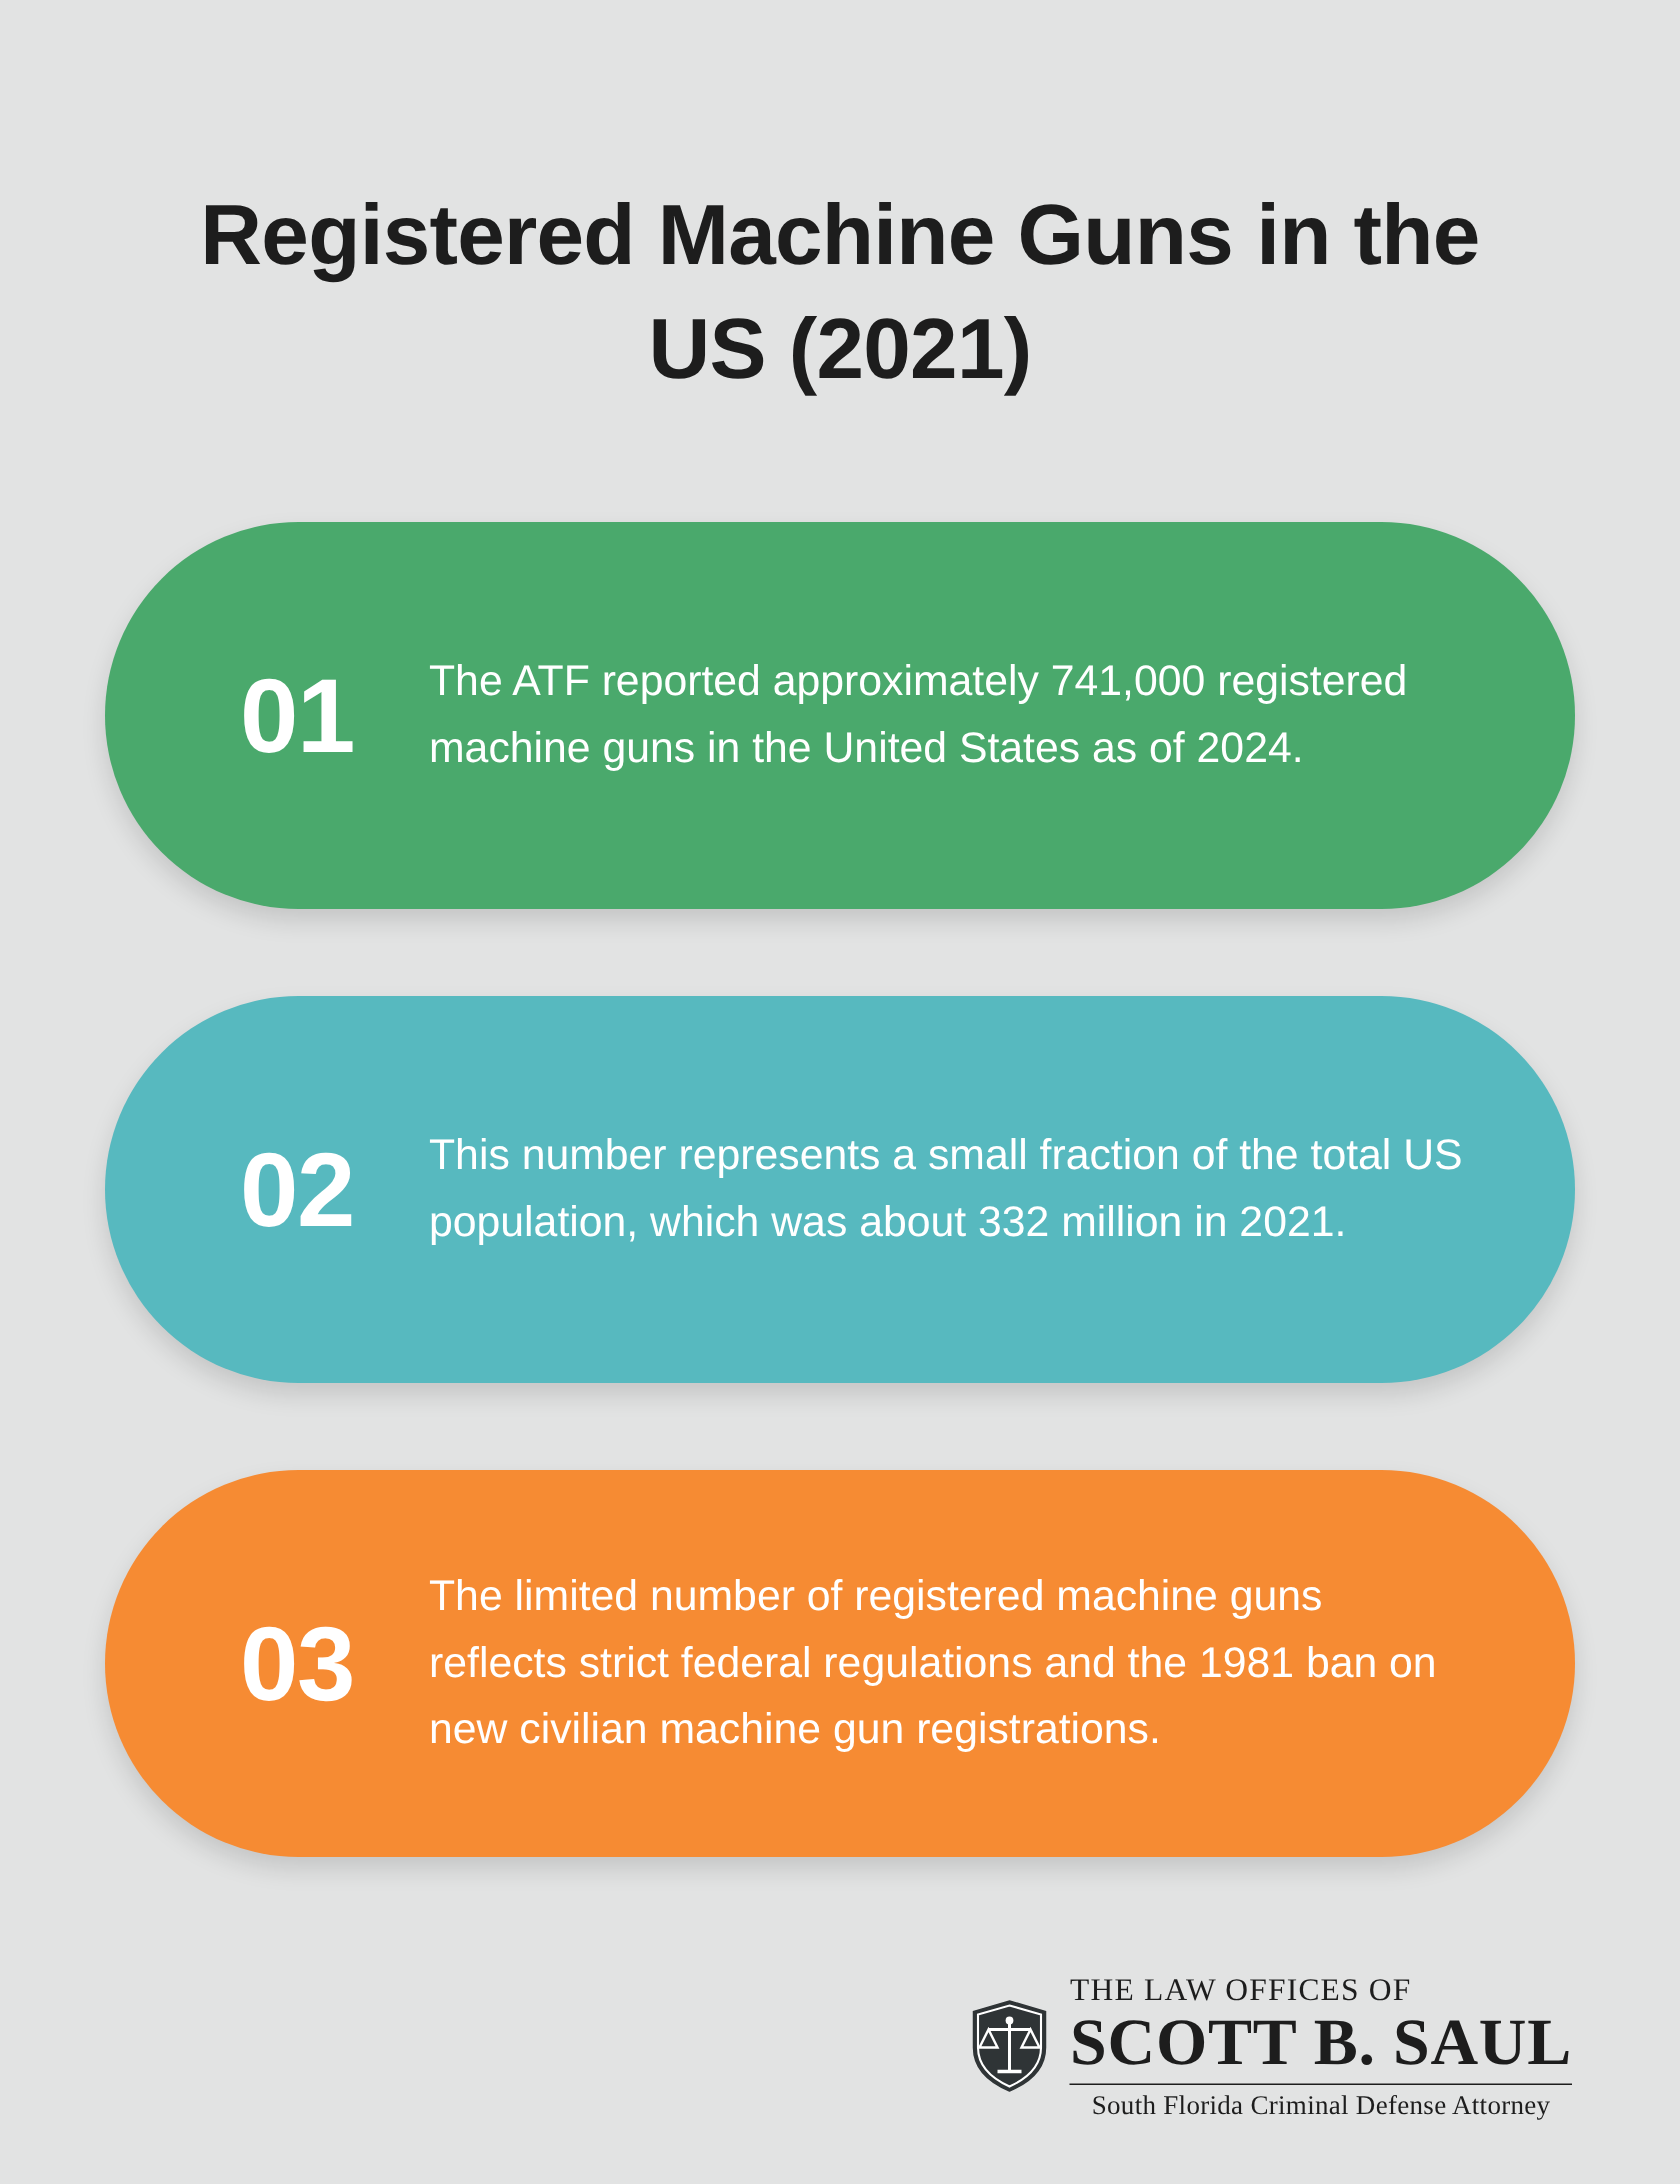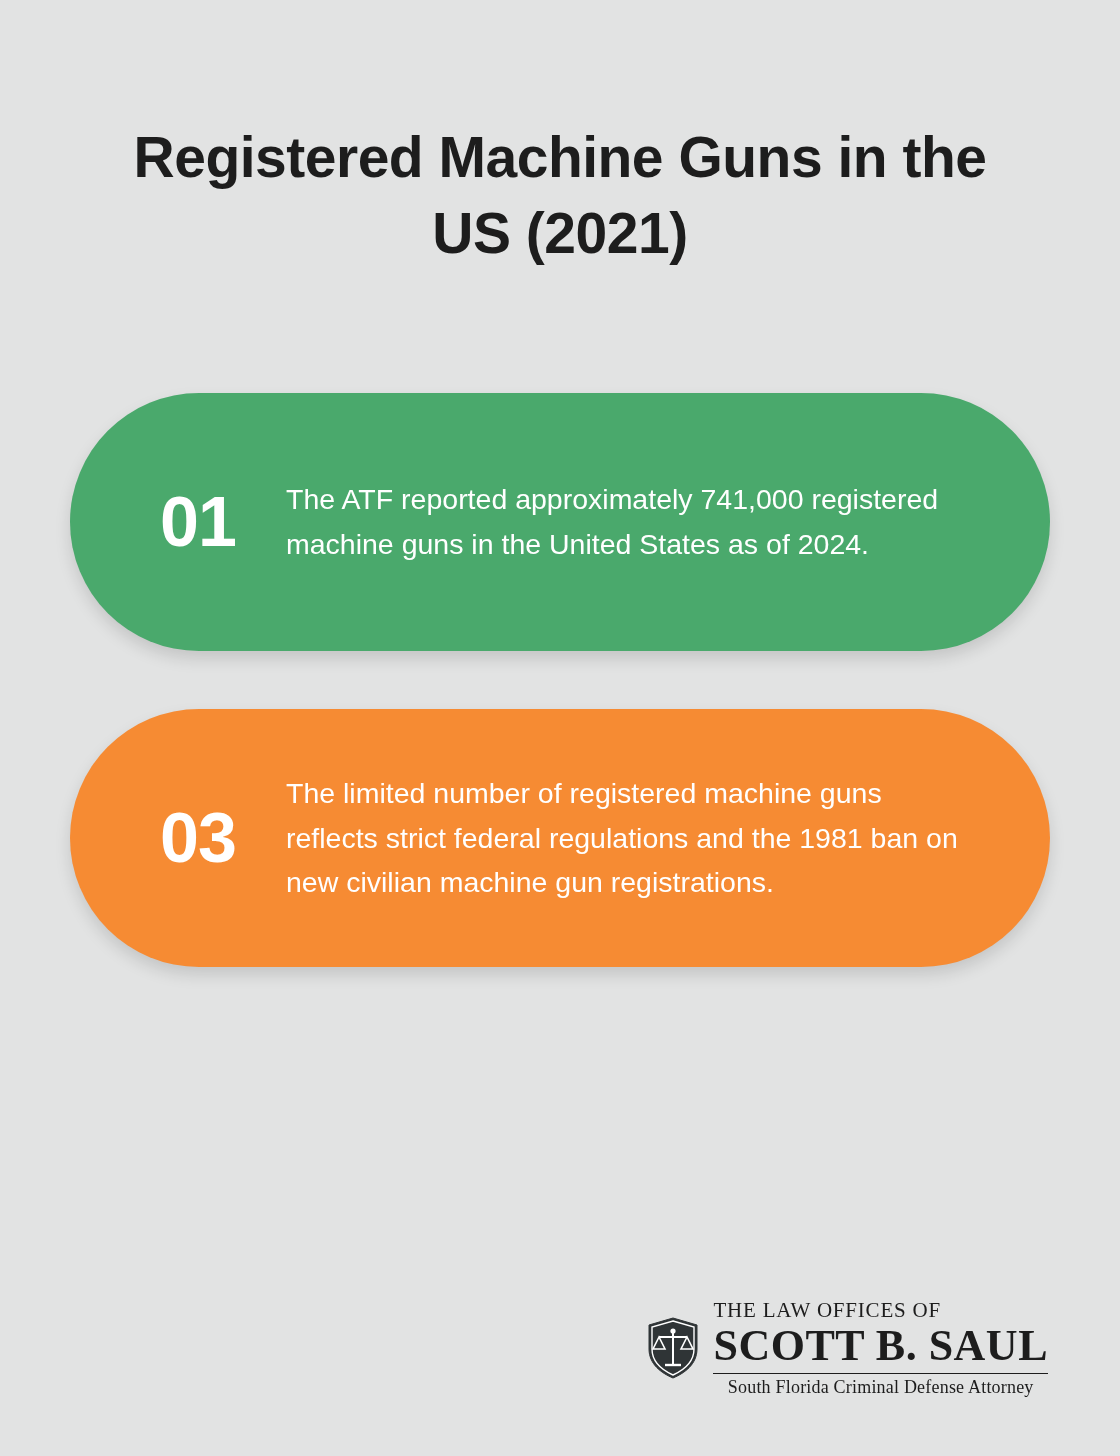--- a/index.html
+++ b/index.html
@@ -69,21 +69,21 @@
     color: #ffffff;
     font-size: 28.5px;
     line-height: 1.55;
     padding-left: 8px;
     padding-right: 10px;
   }
 
   .footer {
     position: absolute;
     right: 72px;
-    bottom: 74px;
+    bottom: 58px;
     display: flex;
     align-items: center;
     gap: 14px;
   }
 
   .logo-mark {
     width: 52px;
     height: 62px;
     flex: 0 0 auto;
   }
@@ -127,25 +127,29 @@
 </style>
 </head>
 <body>
 
 <div class="page">
 
   <h1 class="title">Registered Machine Guns in the US (2021)</h1>
 
   <div class="cards">
 
-    <div class="card" style="background:#4aa96c;margin-top:45px;">
+    <div class="card" style="background:#4aa96c;">
       <div class="card-number">01</div>
       <div class="card-text">The ATF reported approximately 741,000 registered machine guns in the United States as of 2024.</div>
     </div>
 
+    <div class="card" style="background:#57b9bf;">
+      <div class="card-number">02</div>
+      <div class="card-text">This number represents a small fraction of the total US population, which was about 332 million in 2021.</div>
+    </div>
 
     <div class="card" style="background:#f68b33;justify-content:center;">
       <div class="card-number">03</div>
       <div class="card-text">The limited number of registered machine guns reflects strict federal regulations and the 1981 ban on new civilian machine gun registrations.</div>
     </div>
 
   </div>
 
   <div class="footer">
     <span class="logo-mark">

